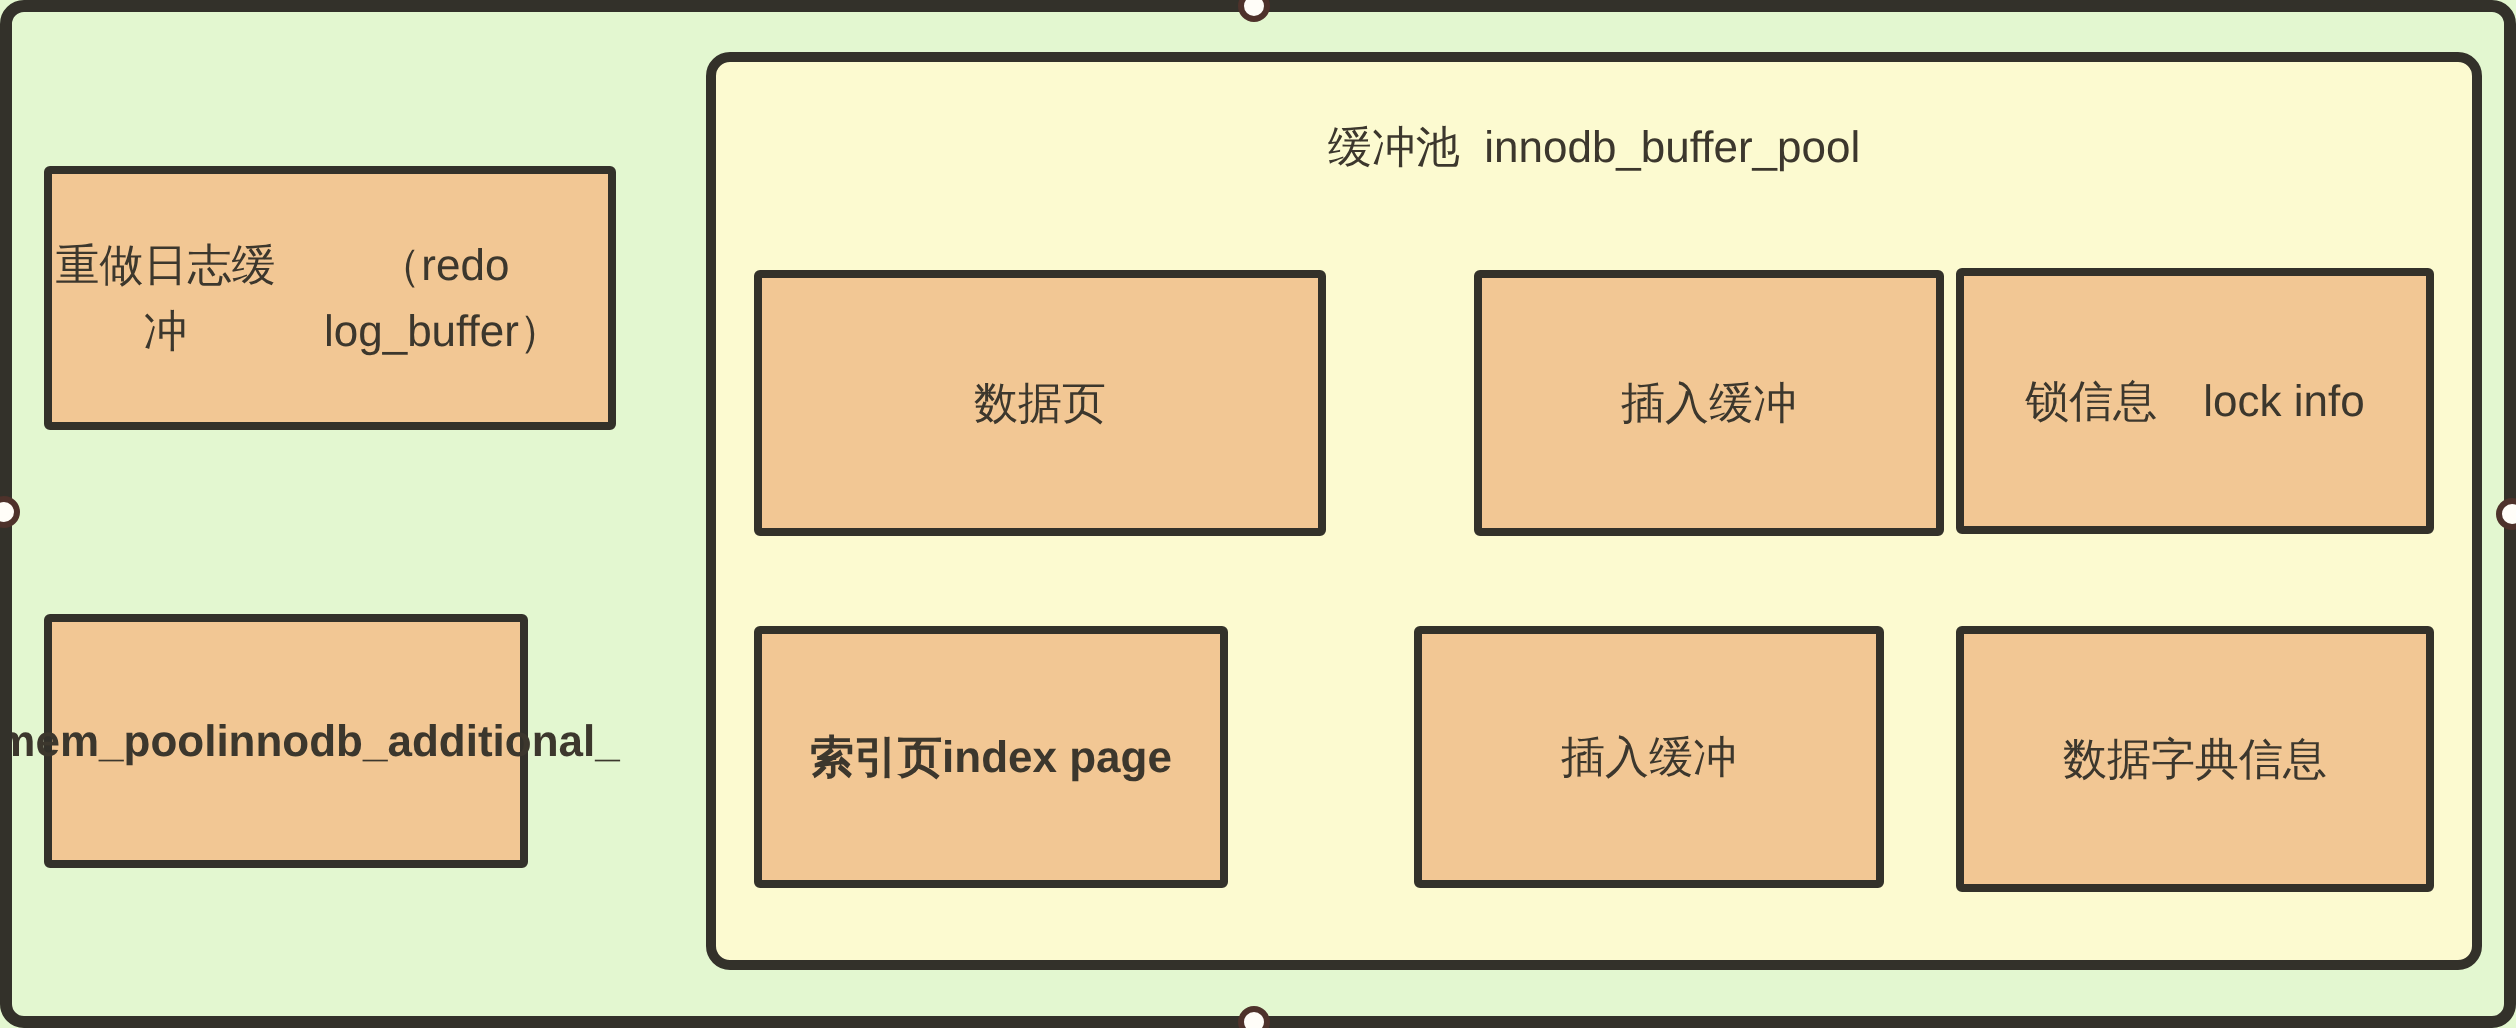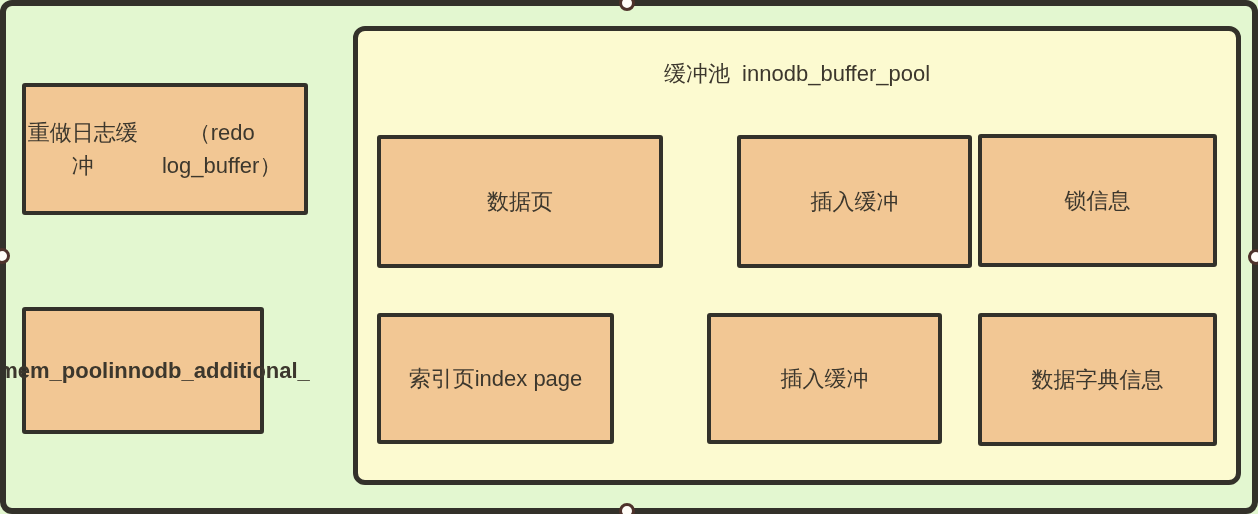--- a/index.html
+++ b/index.html
@@ -53,21 +53,21 @@
     left: 0; right: 0; top: 28px;
     text-align: center;
     font-size: 22px;
     color: #3c372d;
     white-space: pre;
   }
   
   .cell-1 { left: 19px;  top: 104px; width: 286px; height: 133px; align-items: center; }
   .cell-2 { left: 349px; top: 104px; width: 235px; height: 133px; margin-left: 30px; }
   .cell-3 { left: 620px; top: 103px; width: 239px; height: 133px; gap: 23px; }
-  .cell-4 { left: 19px;  top: 282px; width: 237px; height: 131px; }
+  .cell-4 { left: 19px;  top: 282px; width: 237px; height: 131px; font-weight: bold; }
   .cell-5 { left: 349px; top: 282px; width: 235px; height: 131px; }
   .cell-6 { left: 620px; top: 282px; width: 239px; height: 133px; }
 
   .handle {
     position: absolute;
     width: 16px; height: 16px;
     background: #fffdf8;
     border: 3px solid #4e322b;
     border-radius: 50%;
     transform: translate(-50%, -50%);
@@ -99,20 +99,21 @@
     <div class="shape cell-1">
       <span>数据页</span>
     </div>
 
     <div class="shape cell-2">
       <span>插入缓冲</span>
     </div>
 
     <div class="shape cell-3">
       <span>锁信息</span>
+      <span>lock info</span>
     </div>
 
     <div class="shape cell-4">
       <span>索引页</span>
       <span>index page</span>
     </div>
 
     <div class="shape cell-5">
       <span>插入缓冲</span>
 

